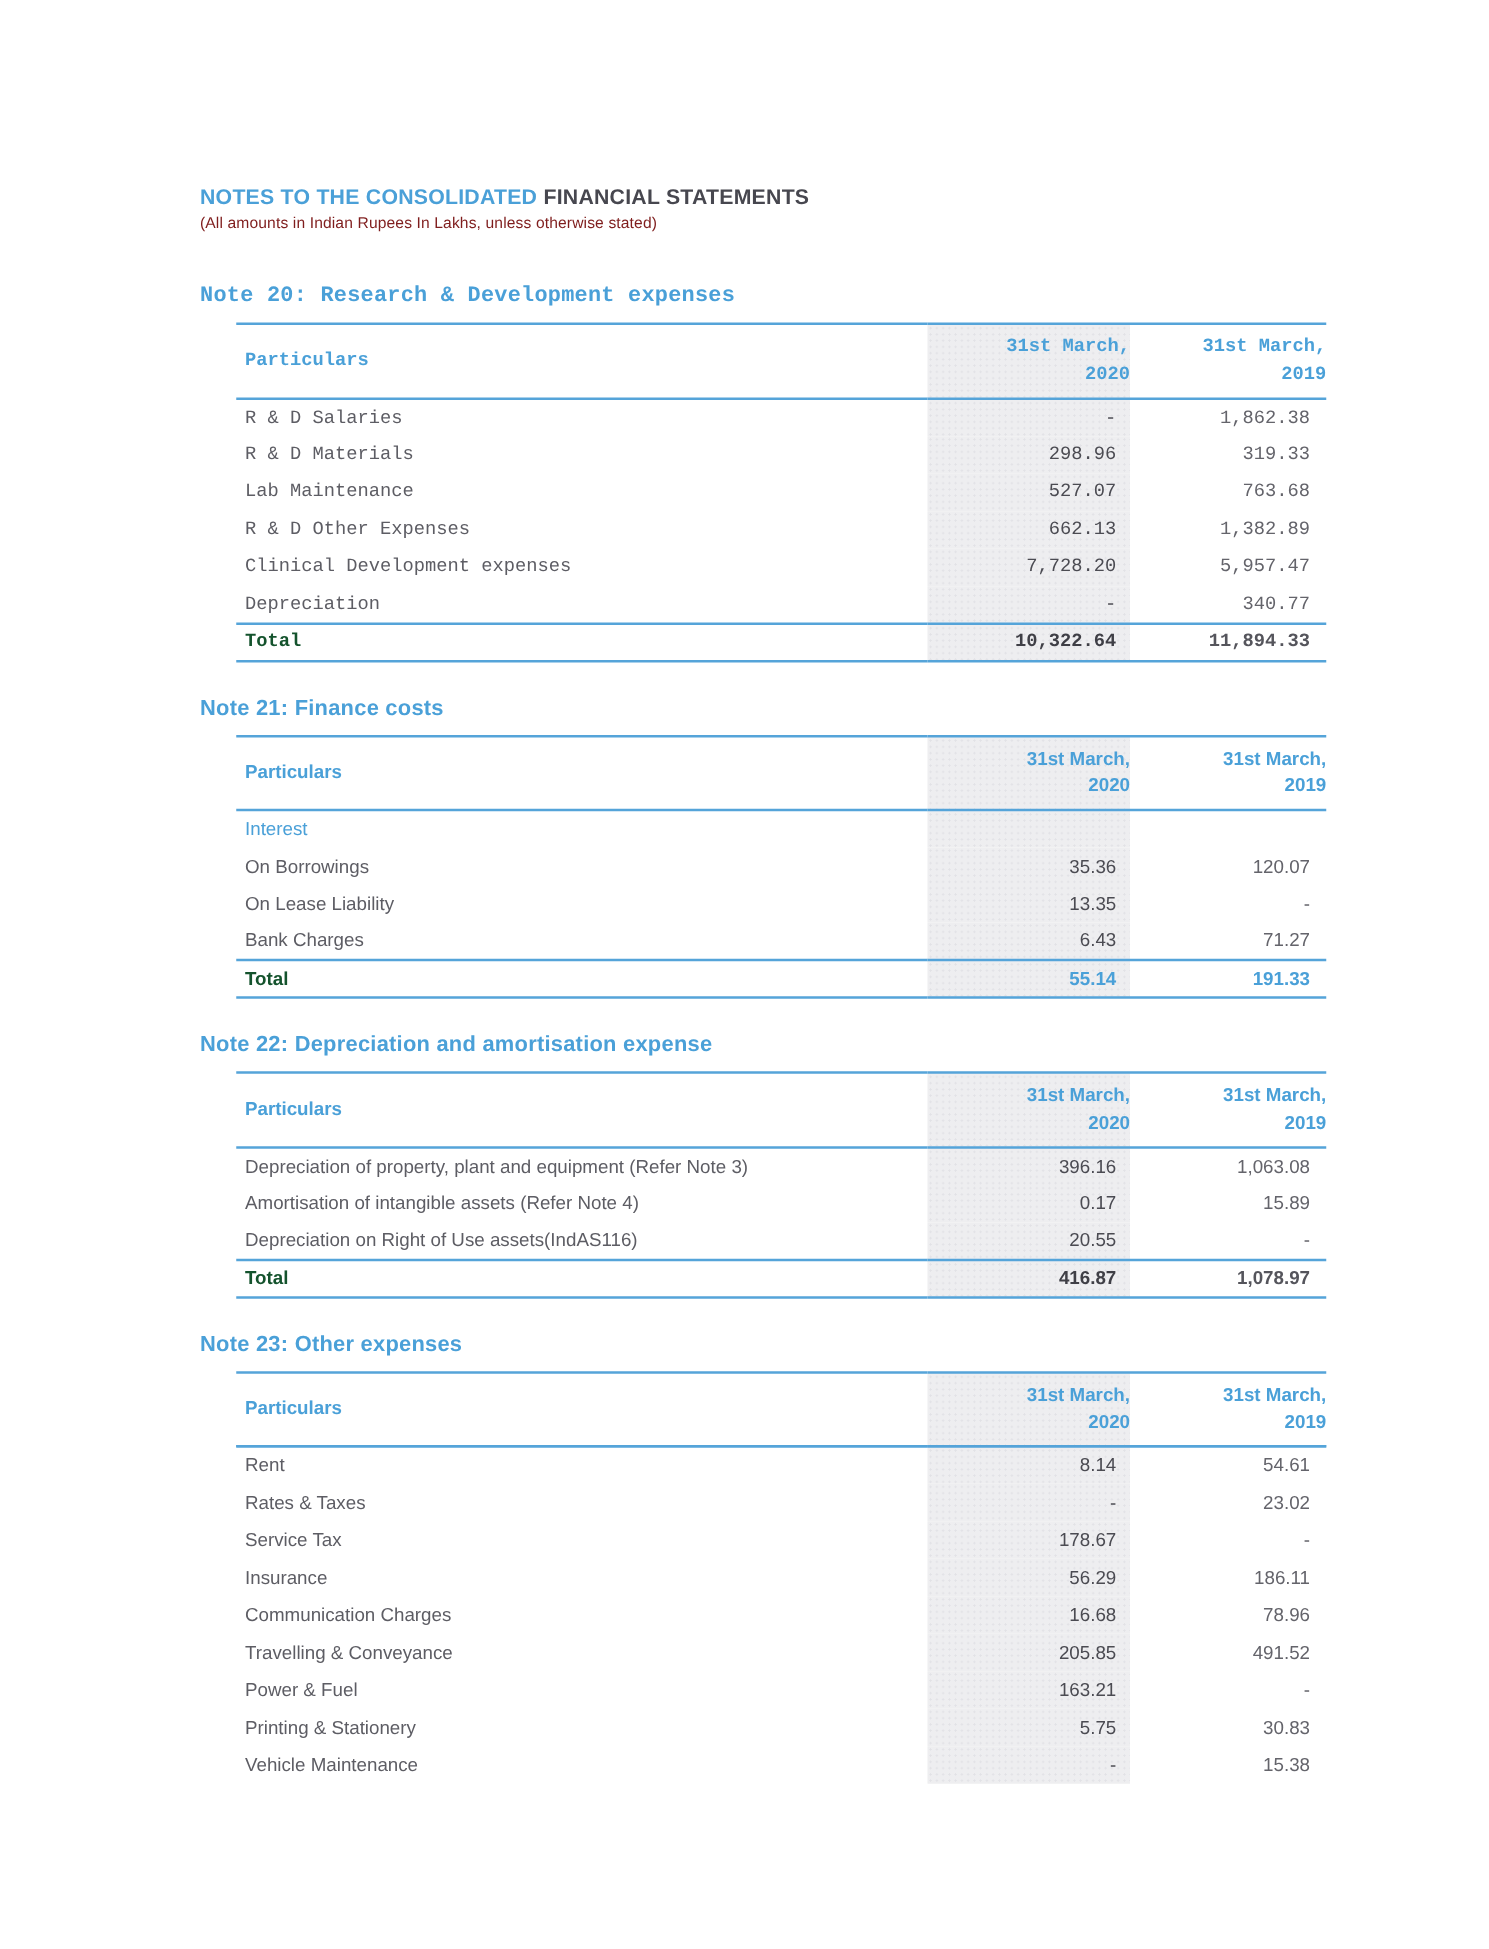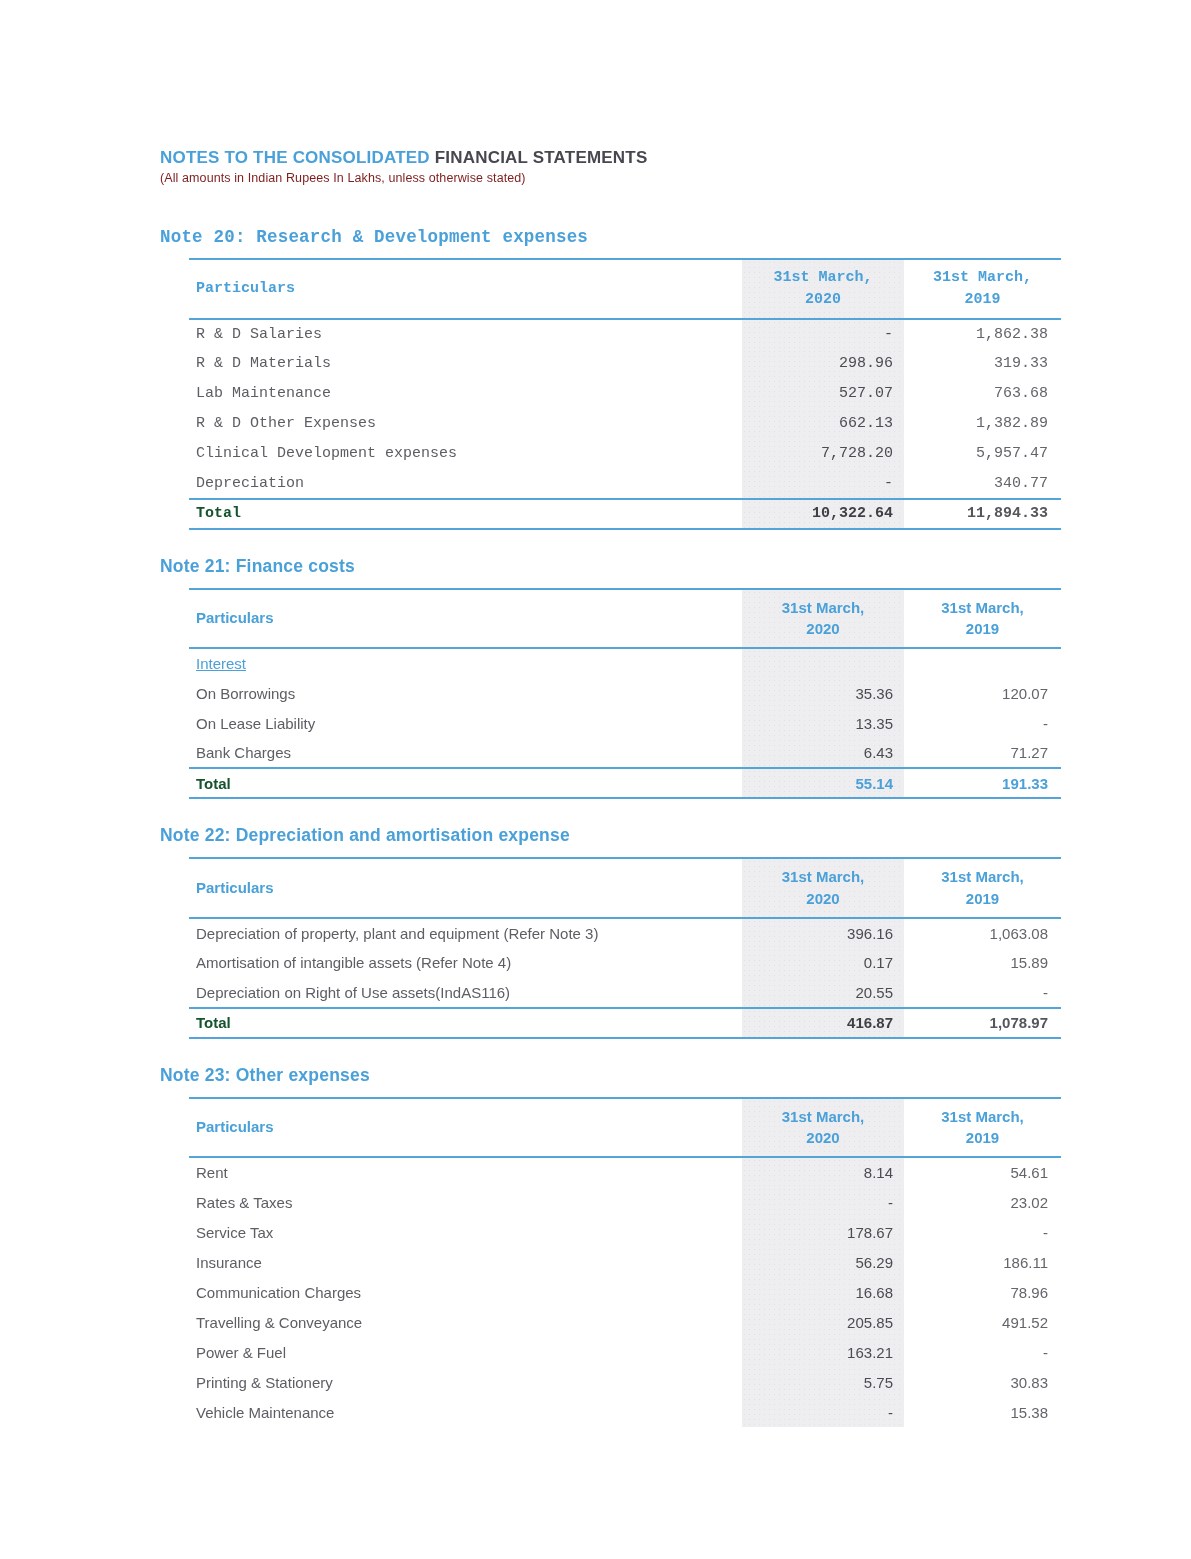--- a/index.html
+++ b/index.html
@@ -41,34 +41,34 @@
   }
   col.c-part{width:553px;}
   col.c-2020{width:162px;}
   col.c-2019{width:157px;}
   thead tr{border-bottom:2px solid var(--line);}
   th{
     color:var(--blue);font-weight:bold;font-size:15px;
     padding:7px 0;vertical-align:middle;line-height:1.45;
   }
   th.part{text-align:left;padding-left:7px;}
-  th.num{text-align:center;}
+  th.num{text-align:right;}
   .bg2020{
     background-color:#eeeef0;
     background-image:radial-gradient(#e2e2e6 .8px,transparent .8px);
     background-size:5px 5px;
   }
   td{
     font-size:15px;height:30px;vertical-align:middle;
   }
   td.label{color:var(--label);text-align:left;padding-left:7px;}
   td.num{text-align:right;}
   td.v2020{color:var(--v2020);padding-right:11px;}
   td.v2019{color:var(--v2019);padding-right:13px;}
-  tr.subheader td.label{color:var(--blue);text-decoration:underline;}
+  tr.subheader td.label{color:var(--blue);}
   tr.total{border-top:2px solid var(--line);border-bottom:2px solid var(--line);}
   tr.total td{font-weight:bold;}
   tr.total td.label{color:#14532d;}
   tr.total td.v2020{color:#3f3f46;}
   tr.total td.v2019{color:#55555c;}
   tr.total.blue-vals td.v2020,
   tr.total.blue-vals td.v2019{color:var(--blue);}
   .page-footer{
     position:absolute;left:99px;top:1572px;
     display:flex;align-items:center;

